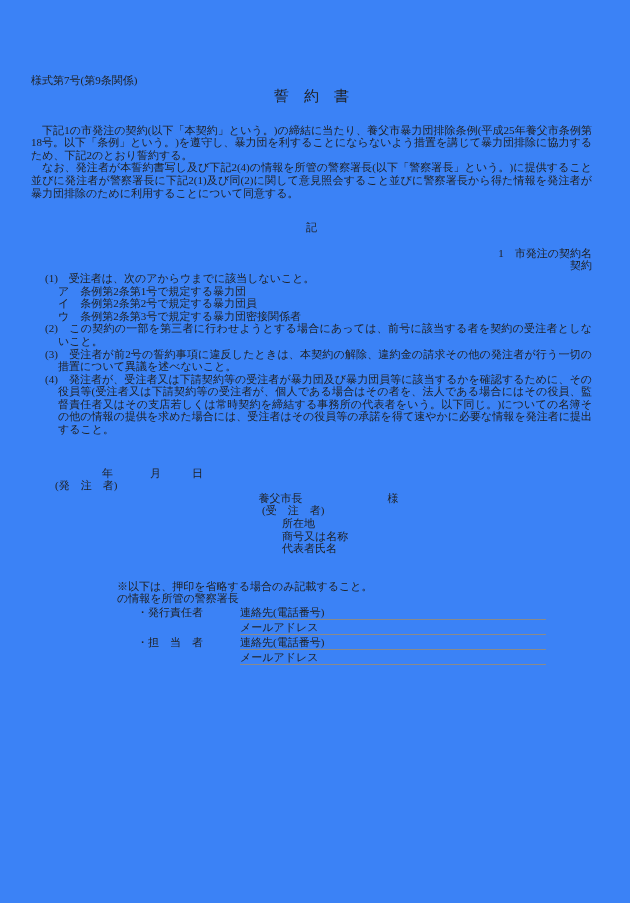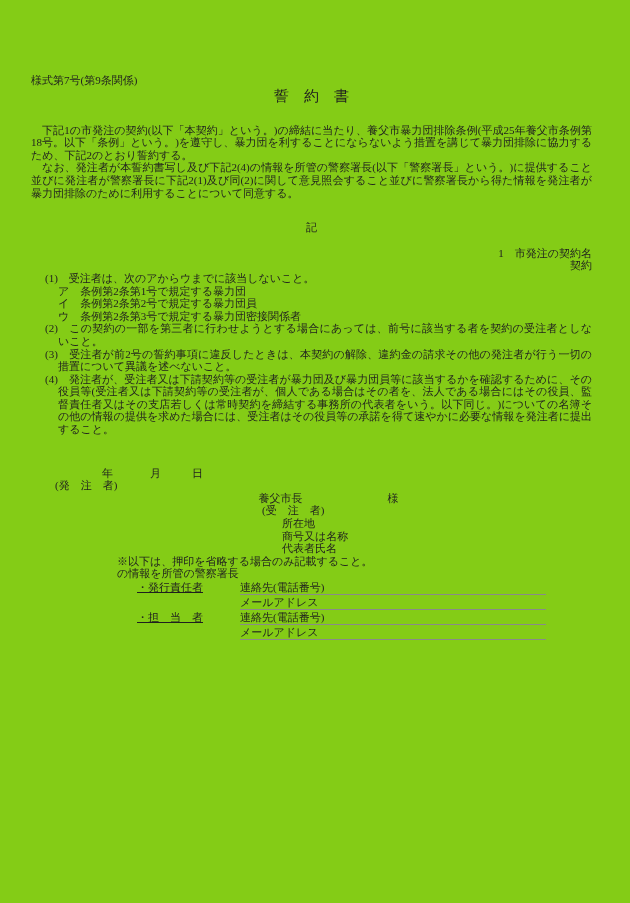--- a/index.html
+++ b/index.html
@@ -1,21 +1,21 @@
 <!DOCTYPE html>
 <html><head>
 <meta charset="utf-8">
 <style>
   html, body { margin: 0; padding: 0; background: #e8e8e8; }
   .page {
     position: relative;
     width: 630px;
     height: 903px;
     margin: 0;
-    background: #84cc16;
+    background: #3b82f6;
     box-sizing: border-box;
     padding: 74px 38px 0 31px;
     font-family: "Liberation Serif", "DejaVu Serif", serif;
     font-size: 11px;
     line-height: 12.6px;
     color: #1f1f1f;
     overflow: hidden;
   }
   .form-number { line-height: 12.6px; }
   .doc-title {
@@ -48,25 +48,25 @@
     margin-left: 71px;
     display: flex;
   }
   .date-month { margin-left: 37px; }
   .date-day { margin-left: 31px; }
   .orderer-label { margin-left: 24px; }
   .orderer-line { margin-left: 34px; display: flex; justify-content: center; }
   .orderer-honorific { margin-left: 85px; }
   .contractor-label { margin-left: 231px; }
   .contractor-field { margin-left: 251px; }
-  .footer-note { margin-left: 86px; }
+  .footer-note { margin-top: 25px; margin-left: 86px; }
   .footer-heading { margin-left: 86px; }
   .contact-rows { margin-left: 106px; }
   .contact-row { display: flex; align-items: flex-start; }
-  .role-col { width: 103px; line-height: 14px; text-decoration: underline; }
+  .role-col { width: 103px; line-height: 14px; }
   .field-col { width: 306px; }
   .ufield {
     height: 14px;
     line-height: 14px;
     border-bottom: 1px solid #8a8a8a;
   }
 </style>
 </head>
 <body>
 

